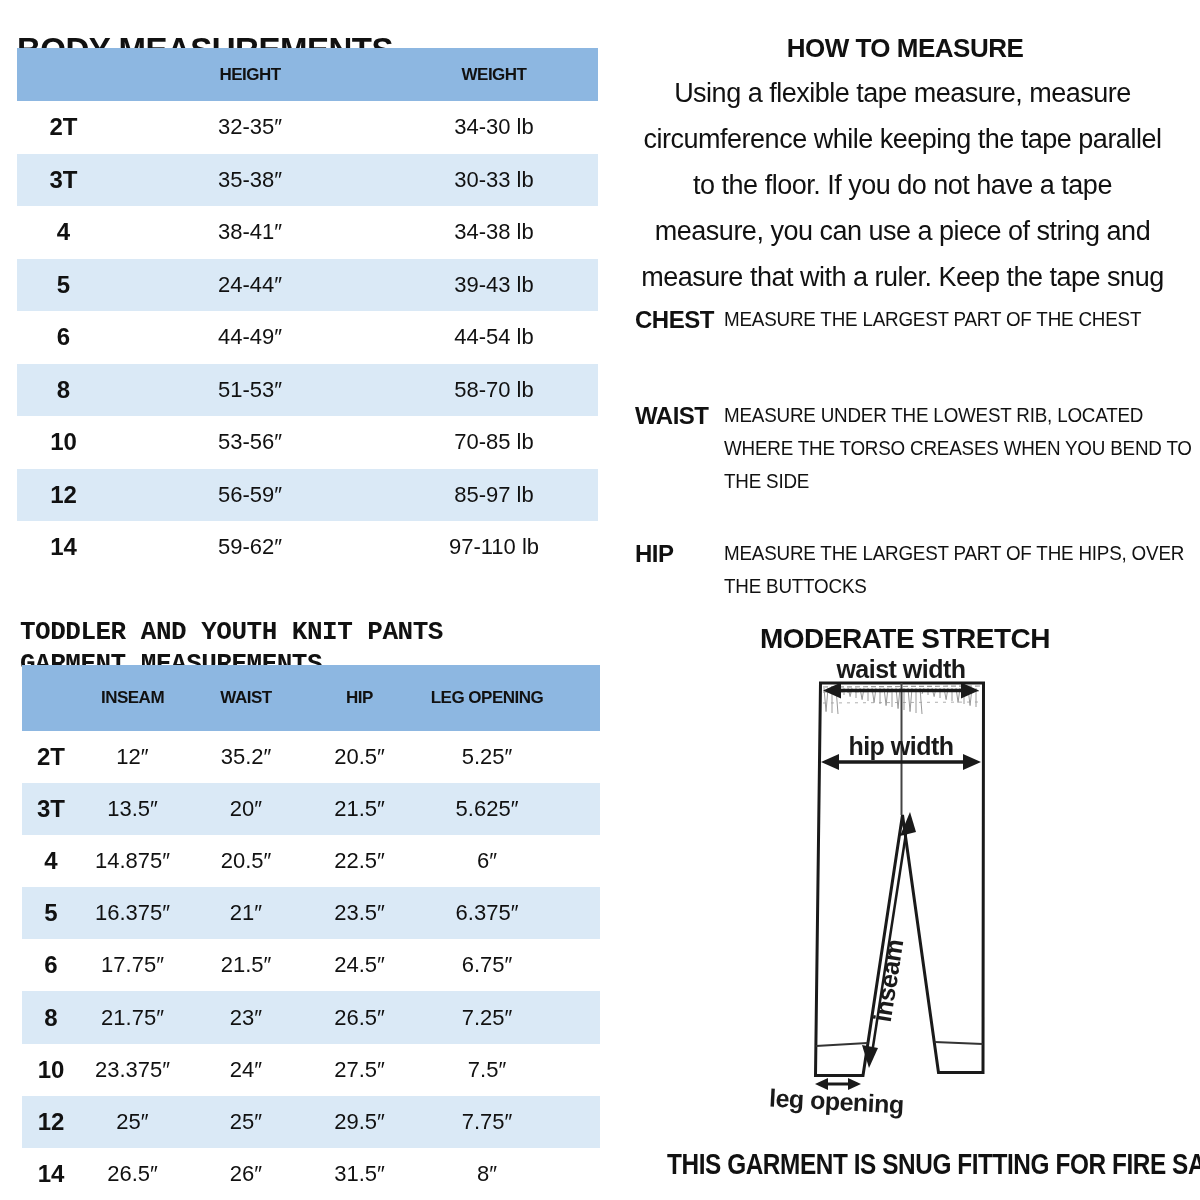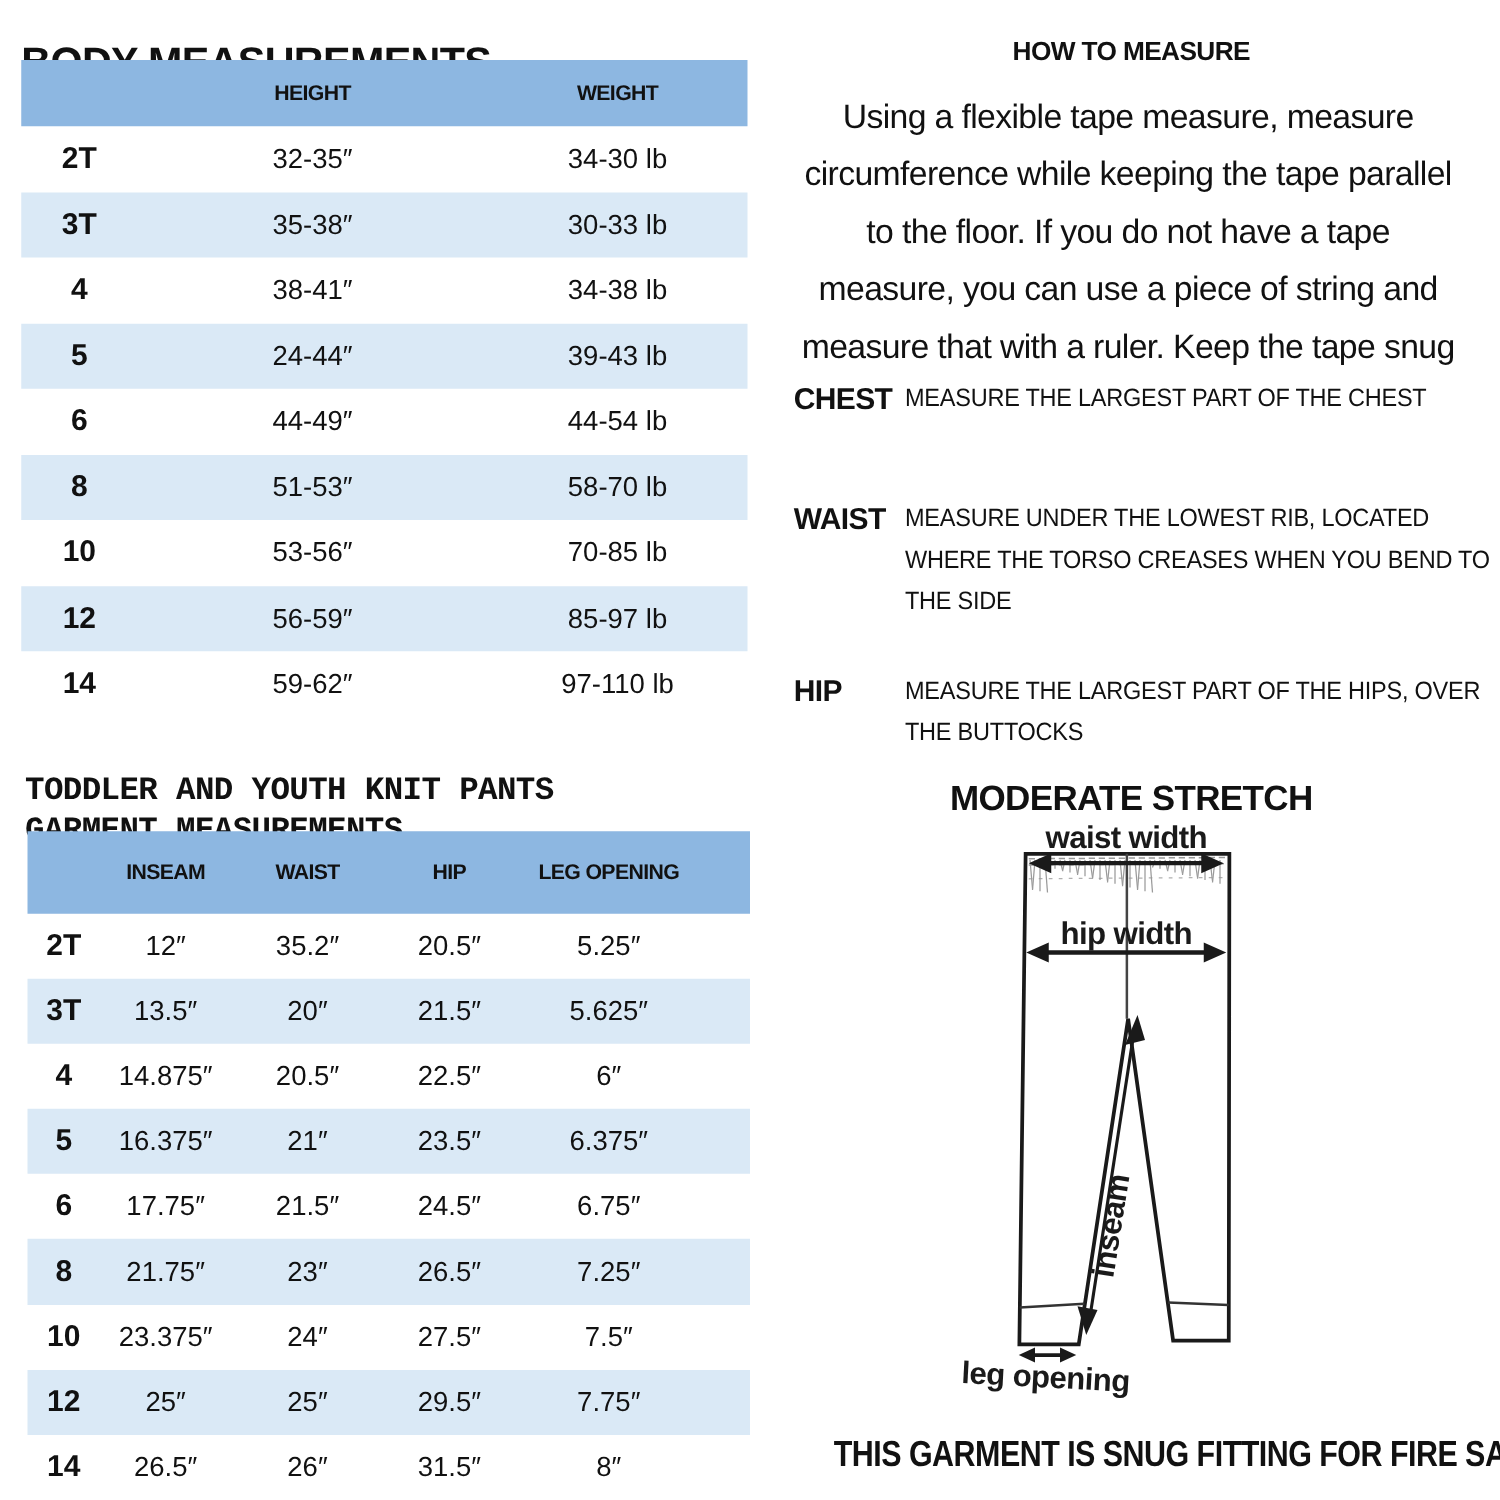--- a/index.html
+++ b/index.html
@@ -30,21 +30,21 @@
   #body-table .trow{grid-template-columns:93px 280px 208px;height:52.5px;}
   #garment-table .trow{grid-template-columns:58px 105px 122px 105px 188px;height:52.1px;}
   .row-blue{background:var(--row-blue);}
   .cell{text-align:center;}
   .hcell{font-size:17px;font-weight:700;letter-spacing:-0.5px;text-align:center;}
   .cell-size{font-size:24px;font-weight:700;}
   .cell-val{font-size:22px;}
   .c-leg{padding-right:38px;}
 
   
-  #htm-title{left:620px;top:16px;width:570px;text-align:center;font-size:21px;}
+  #htm-title{left:620px;top:16px;width:570px;text-align:center;font-size:26px;}
   #htm-paragraph{left:617px;top:70px;width:571px;}
   .para-line{height:46px;line-height:46px;font-size:27px;letter-spacing:-0.5px;
              text-align:center;white-space:nowrap;}
   .def-label{position:absolute;left:635px;font-size:24px;font-weight:700;line-height:33px;letter-spacing:-0.5px;}
   .def-text{position:absolute;left:724px;width:470px;}
   .def-line{font-size:20px;line-height:33px;white-space:nowrap;letter-spacing:-0.2px;
             transform:scaleX(0.94);transform-origin:left center;}
   #stretch-title{left:620px;top:604px;width:570px;text-align:center;font-size:28px;}
 
   

